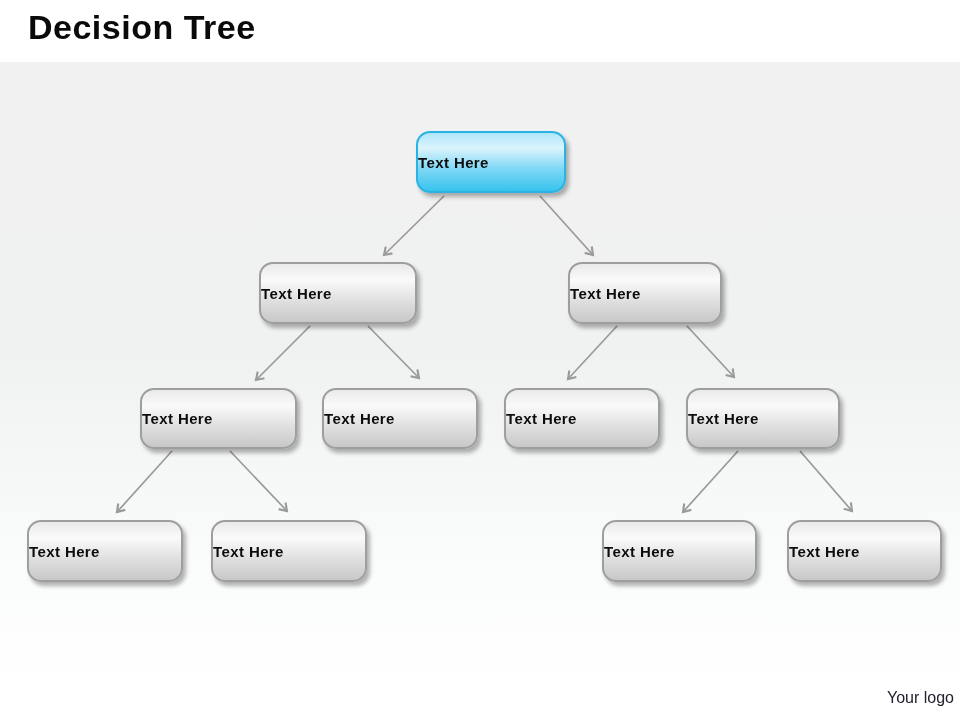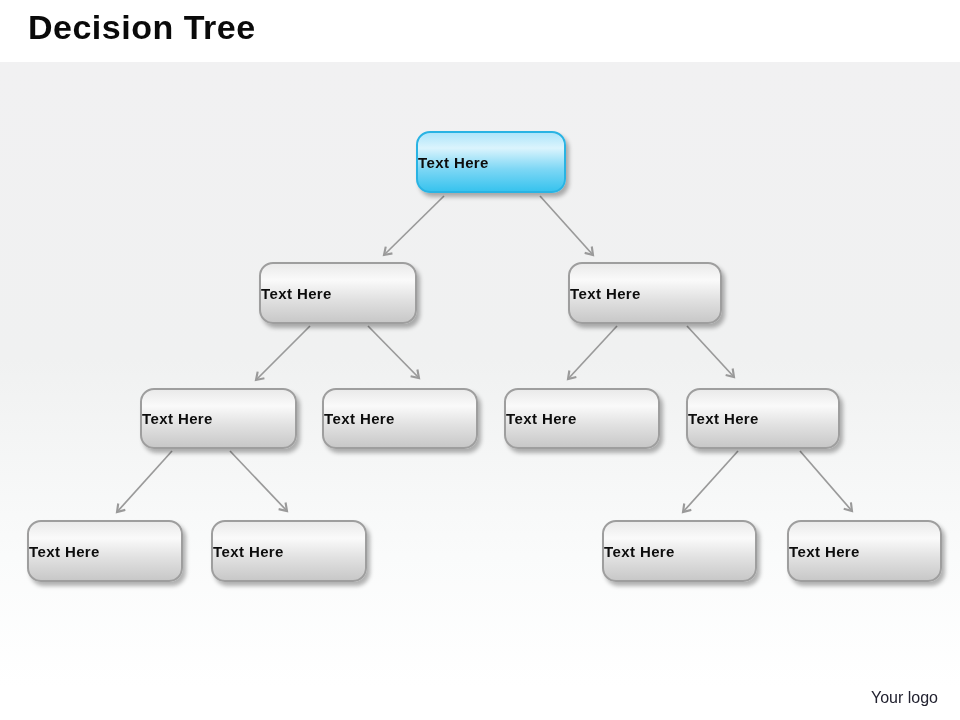--- a/index.html
+++ b/index.html
@@ -49,21 +49,21 @@
     color: #0d0d0d;
   }
   #connector-layer {
     position: absolute;
     left: 0; top: 0;
     pointer-events: none;
   }
   #connector-layer line { stroke: #9a9a9a; stroke-width: 1.7; }
   #logo-text {
     position: absolute;
-    right: 22px; bottom: 13px;
+    right: 6px; bottom: 13px;
     font-size: 16px;
     font-weight: 400;
     color: #222230;
   }
 </style>
 </head>
 <body>
 
 <div id="slide">
   <div id="canvas-band"></div>

